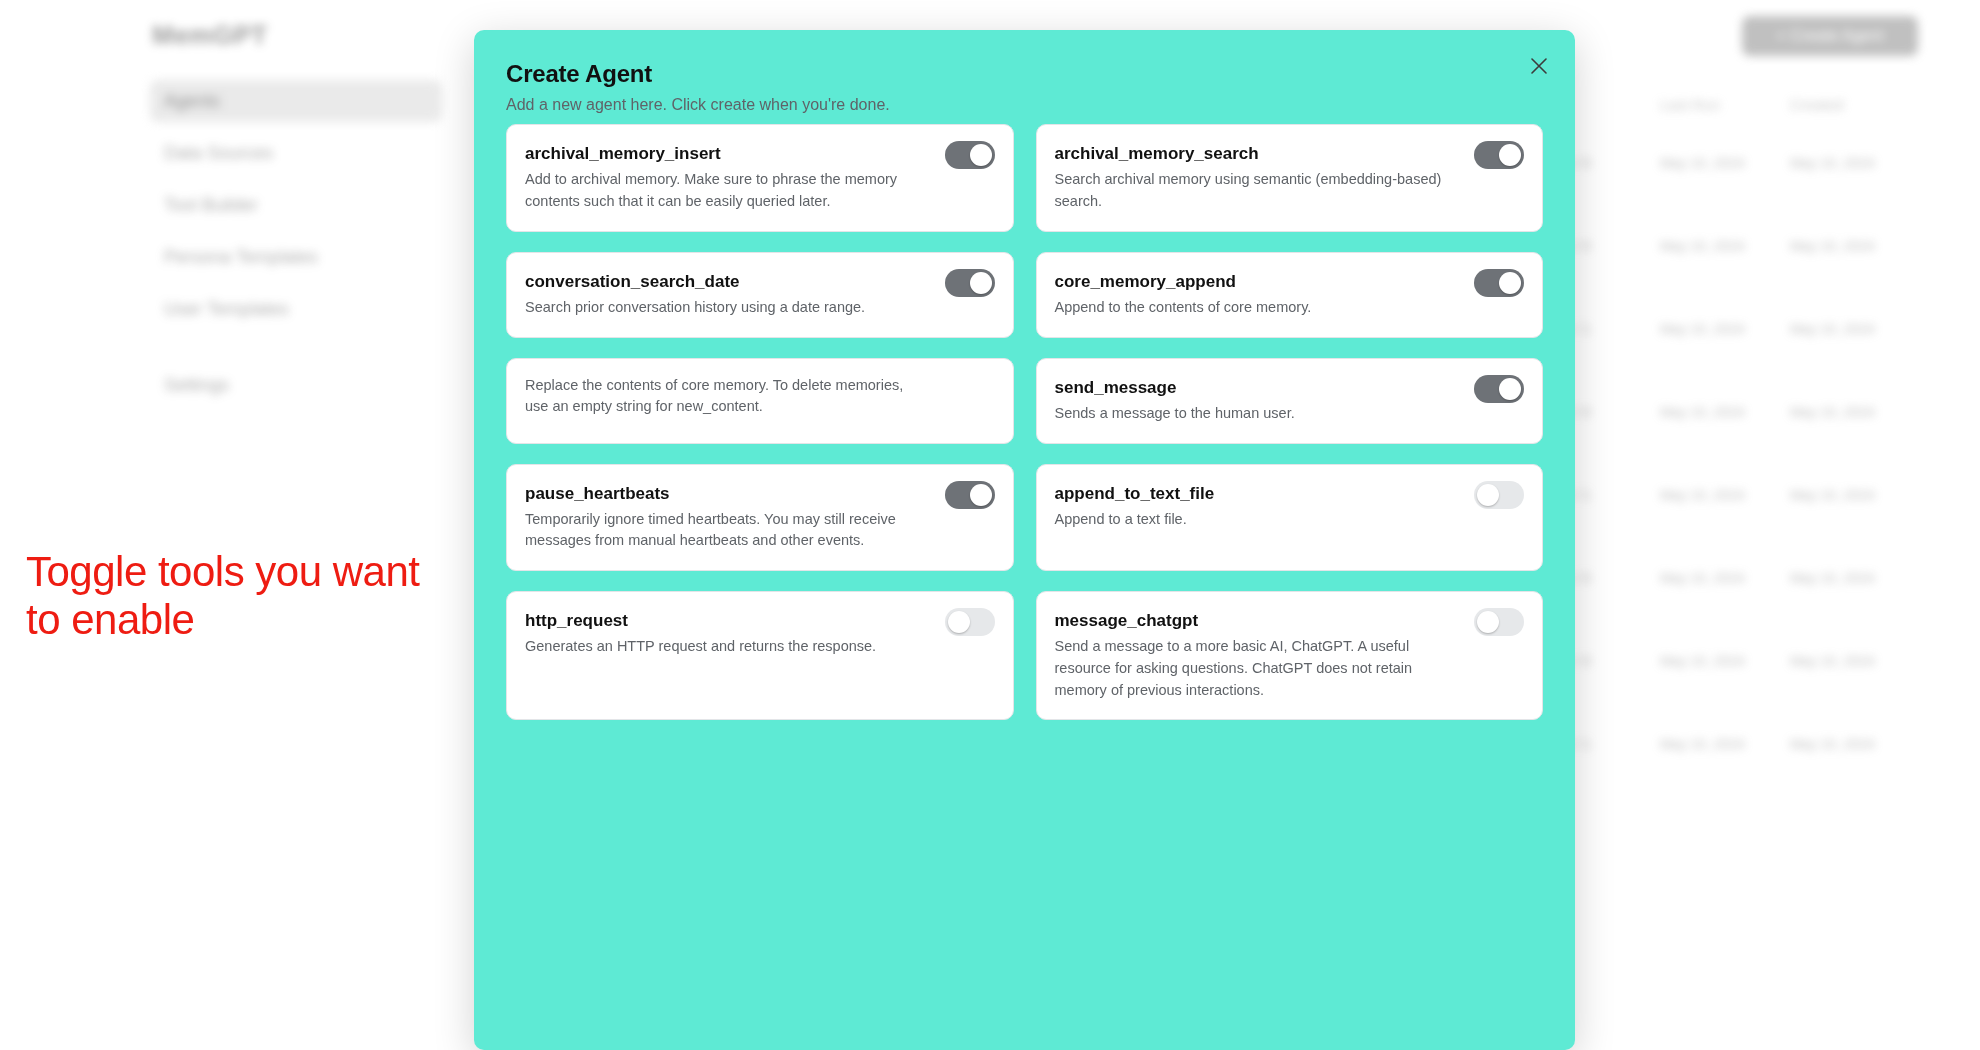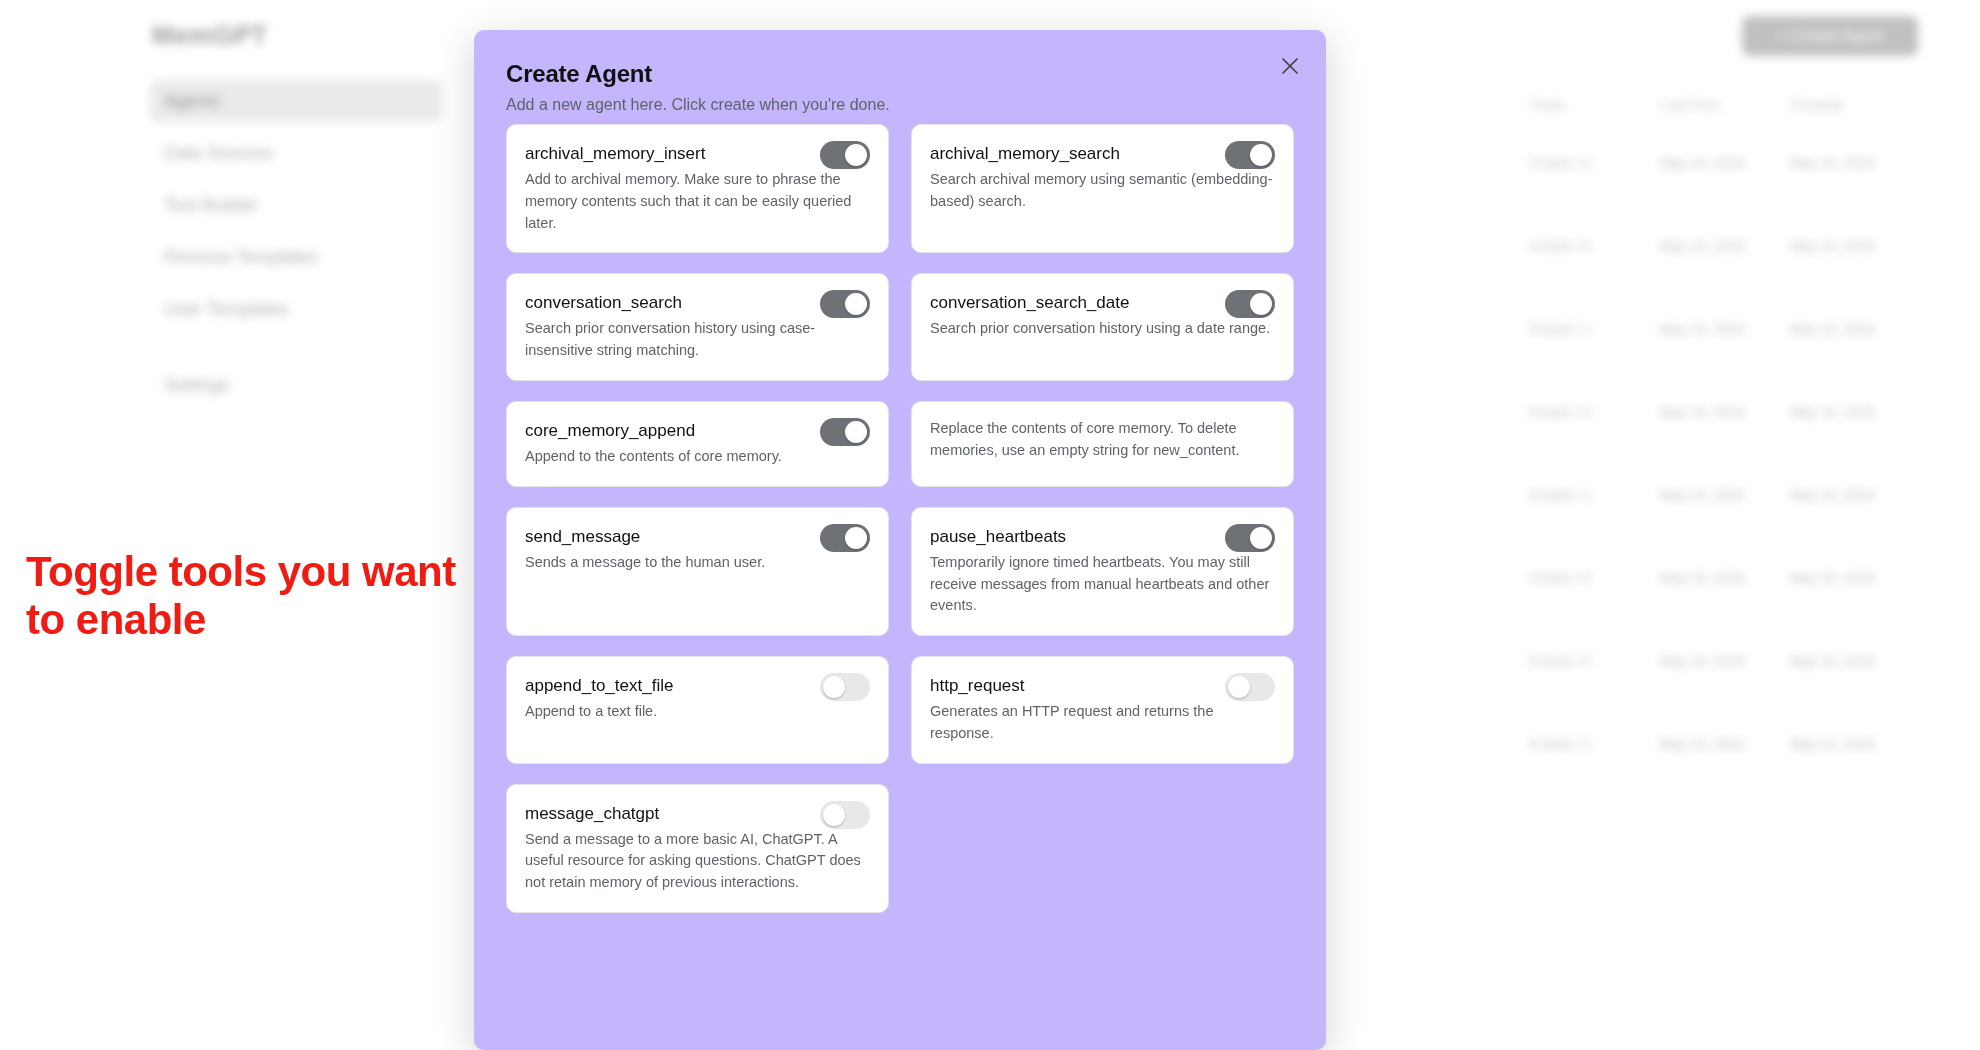--- a/index.html
+++ b/index.html
@@ -97,23 +97,23 @@
     margin-bottom: 62px;
     line-height: 1.5;
   }
   .bg-tr > div { width: 130px; }
 
   
   .modal {
     position: absolute;
     left: 474px;
     top: 30px;
-    width: 852px;
+    width: 1101px;
     height: 1020px;
-    background: #c4b5fd;
+    background: #5eead4;
     border-radius: 10px;
     box-shadow: 0 10px 40px rgba(0,0,0,0.18);
     padding: 30px 32px 0 32px;
     overflow: hidden;
   }
 
   .modal-title {
     font-size: 24px;
     font-weight: 700;
     color: #111111;
@@ -157,21 +157,21 @@
     min-height: 86px;
   }
   .tool-card-head {
     display: flex;
     align-items: flex-start;
     justify-content: space-between;
     gap: 14px;
   }
   .tool-name {
     font-size: 17px;
-    font-weight: 400;
+    font-weight: 700;
     color: #111111;
     line-height: 1.2;
     padding-top: 3px;
   }
   .tool-desc {
     font-size: 14.5px;
     color: #5f6368;
     line-height: 1.5;
     margin-top: 0;
     max-width: 400px;
@@ -203,21 +203,21 @@
   .switch.on .knob { left: 25px; }
   .switch.off { background: #e6e8ea; }
 
   
   .annotation {
     position: absolute;
     left: 26px;
     top: 548px;
     width: 430px;
     font-size: 42px;
-    font-weight: 700;
+    font-weight: 400;
     line-height: 1.15;
     color: #ee1c12;
     letter-spacing: -0.5px;
   }
 </style>
 </head>
 <body>
 
 <div id="root">
 
@@ -309,29 +309,20 @@
       <div class="tool-card">
         <div class="tool-card-head">
           <div class="tool-name">archival_memory_search</div>
           <button class="switch on">
               <span class="knob"></span>
             </button>
         </div>
         <div class="tool-desc">Search archival memory using semantic (embedding-based) search.</div>
       </div>
 
-      <div class="tool-card">
-        <div class="tool-card-head">
-          <div class="tool-name">conversation_search</div>
-          <button class="switch on">
-              <span class="knob"></span>
-            </button>
-        </div>
-        <div class="tool-desc">Search prior conversation history using case-insensitive string matching.</div>
-      </div>
 
       <div class="tool-card">
         <div class="tool-card-head">
           <div class="tool-name">conversation_search_date</div>
           <button class="switch on">
               <span class="knob"></span>
             </button>
         </div>
         <div class="tool-desc">Search prior conversation history using a date range.</div>
       </div>

